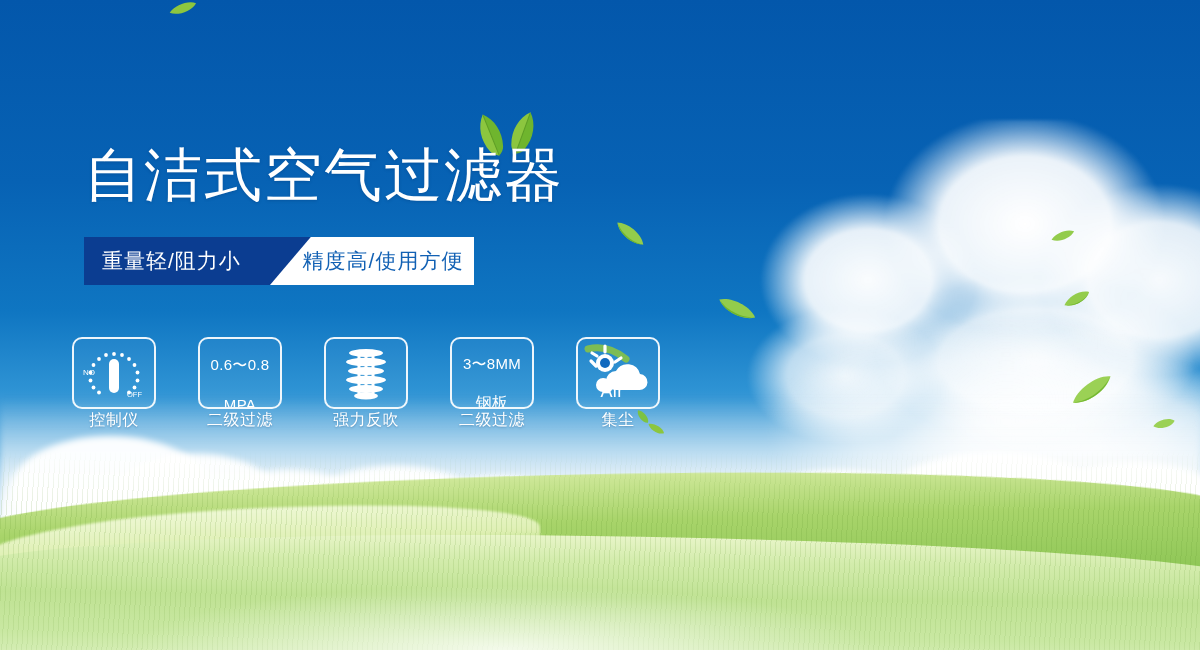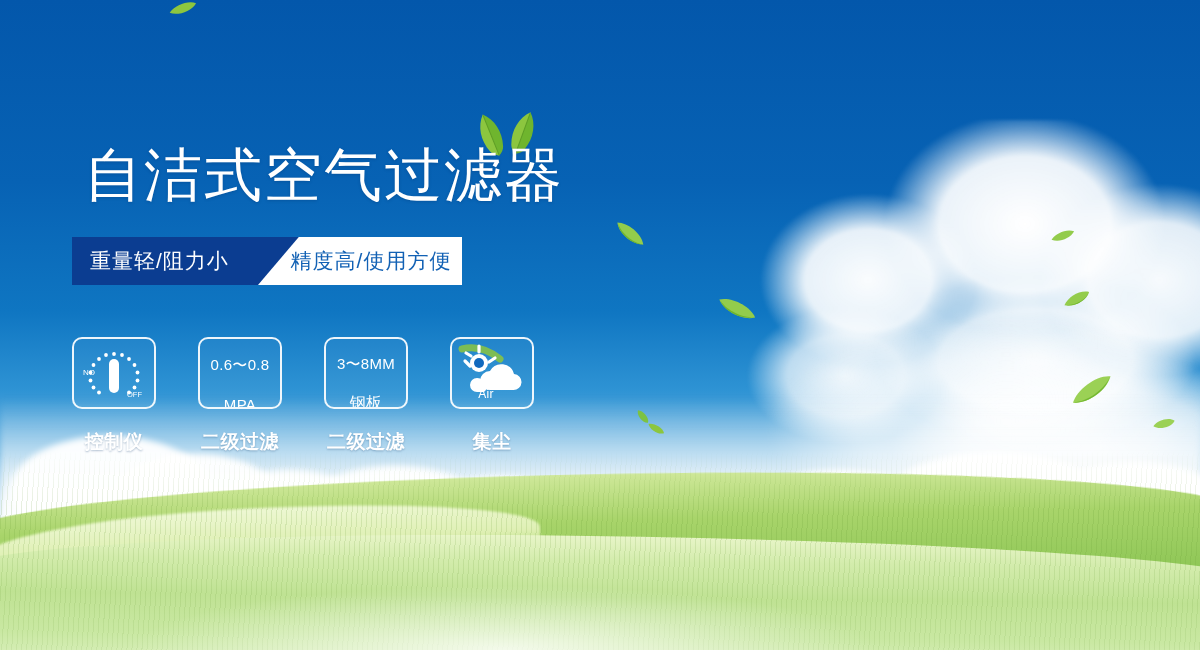--- a/index.html
+++ b/index.html
@@ -77,21 +77,21 @@
   
   .content{position:absolute;left:0;top:0;width:100%;height:100%;}
 
   .title{
     position:absolute;left:84px;top:146px;
     font-size:58px;line-height:1;letter-spacing:2px;
     color:#ffffff;font-weight:400;white-space:nowrap;
     text-shadow:0 1px 3px rgba(0,40,90,.25);
   }
 
-  .badge-bar{position:absolute;left:72px;top:237px;width:390px;height:48px;}
+  .badge-bar{position:absolute;left:84px;top:237px;width:390px;height:48px;}
   .badge-left{
     position:absolute;left:0;top:0;width:246px;height:48px;
     background:#0B3D91;
     clip-path:polygon(0 0, 100% 0, 83% 100%, 0 100%);
     display:flex;align-items:center;
   }
   .badge-left span{
     color:#fff;font-size:21px;letter-spacing:1px;padding-left:18px;white-space:nowrap;
   }
   .badge-right{
@@ -108,21 +108,21 @@
   .features{position:absolute;left:72px;top:337px;display:flex;gap:42px;justify-content:center;}
   .feature{width:84px;display:flex;flex-direction:column;align-items:center;}
   .ficon{
     width:84px;height:72px;border:2px solid rgba(255,255,255,.92);
     border-radius:10px;display:flex;align-items:center;justify-content:center;
     flex-direction:column;color:#fff;position:relative;overflow:hidden;
     background:rgba(255,255,255,.04);
   }
   .ficon .txt{font-size:15px;line-height:1.15;text-align:center;letter-spacing:.3px;white-space:nowrap;margin-top:23px;}
   .ficon .txt.cn{font-size:16px;font-family:Liberation Mono, monospace;}
-  .flabel{margin-top:20px;color:#fff;font-size:19px;letter-spacing:.5px;white-space:nowrap;text-shadow:0 1px 2px rgba(0,50,100,.3);font-weight:bold;}
+  .flabel{margin-top:1px;color:#fff;font-size:16px;letter-spacing:.5px;white-space:nowrap;text-shadow:0 1px 2px rgba(0,50,100,.3);}
 </style>
 </head>
 <body>
 
 <div class="stage">
 
   <div class="sky-layer">
     <div class="cloud-big"></div>
     <div class="cloud-haze-right"></div>
 
@@ -259,20 +259,40 @@
       </div>
 
       <div class="feature">
         <div class="ficon">
           <div class="txt">0.6〜0.8</div>
           <div class="txt">MPA</div>
         </div>
         <div class="flabel">二级过滤</div>
       </div>
 
+      <div class="feature">
+        <div class="ficon">
+          <svg width="58" height="58" viewBox="0 0 58 58">
+            <g fill="none" stroke="#ffffff" stroke-width="3">
+              <line x1="22" y1="6" x2="22" y2="52"></line>
+              <line x1="29" y1="6" x2="29" y2="52"></line>
+              <line x1="36" y1="6" x2="36" y2="52"></line>
+            </g>
+            <g fill="#ffffff">
+              <ellipse cx="29" cy="9" rx="17" ry="4"></ellipse>
+              <ellipse cx="29" cy="18" rx="20" ry="4.2"></ellipse>
+              <ellipse cx="29" cy="27" rx="18" ry="4"></ellipse>
+              <ellipse cx="29" cy="36" rx="20" ry="4.2"></ellipse>
+              <ellipse cx="29" cy="45" rx="17" ry="4"></ellipse>
+              <ellipse cx="29" cy="52" rx="12" ry="3.4"></ellipse>
+            </g>
+          </svg>
+        </div>
+        <div class="flabel">强力反吹</div>
+      </div>
 
       <div class="feature">
         <div class="ficon">
           <div class="txt">3〜8MM</div>
           <div class="txt cn">钢板</div>
         </div>
         <div class="flabel">二级过滤</div>
       </div>
 
       <div class="feature">
@@ -280,20 +300,20 @@
           <svg width="70" height="60" viewBox="0 0 70 60" style="position:absolute;top:4px;left:4px;">
             <path d="M6 6 C22 2 34 8 44 16" stroke="#8CC63F" stroke-width="7" fill="none" opacity=".85" stroke-linecap="round"></path>
             <g fill="#ffffff">
               <circle cx="23" cy="20" r="9"></circle>
               <path d="M14 23 l-5 -5 M23 9 l0 -6 M33 19 l6 -4 M15 13 l-5 -3" stroke="#ffffff" stroke-width="3.2" stroke-linecap="round" fill="none"></path>
               <circle cx="23" cy="20" r="5" fill="#1169BE"></circle>
               <path d="M24 38 a10 10 0 0 1 10 -10 a13 13 0 0 1 24 3 a8 8 0 0 1 -1 16 H34 a10 10 0 0 1 -10 -9 z"></path>
               <path d="M14 42 a7 7 0 0 1 7 -7 a9 9 0 0 1 9 7 a6 6 0 0 1 -2 7 H21 a7 7 0 0 1 -7 -7 z"></path>
             </g>
           </svg>
-          <div class="txt" style="position:absolute;bottom:5px;left:0;right:12px;text-align:center;font-size:12px;">Air</div>
+          <div class="txt" style="position:absolute;bottom:5px;left:0;right:12px;text-align:center;font-size:18px;">Air</div>
         </div>
         <div class="flabel">集尘</div>
       </div>
 
     </div>
   </div>
 </div>
 
 </body></html>

